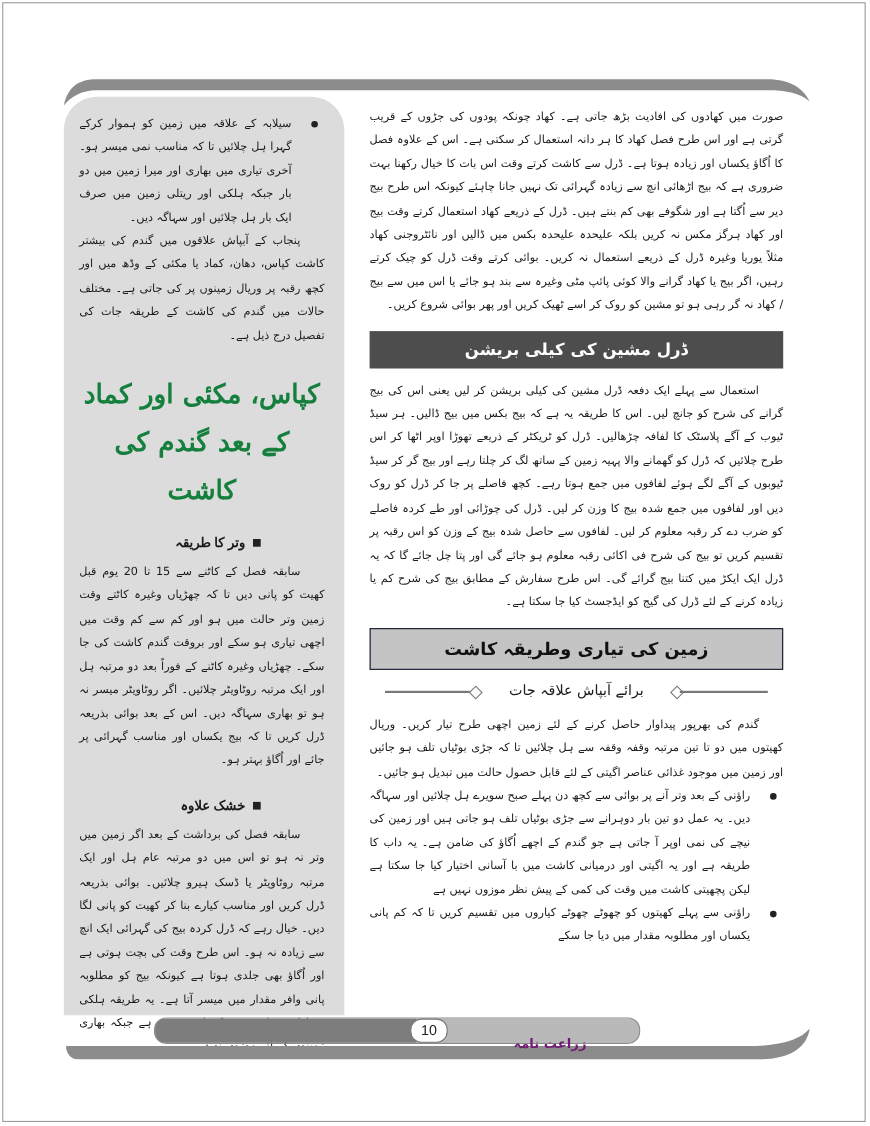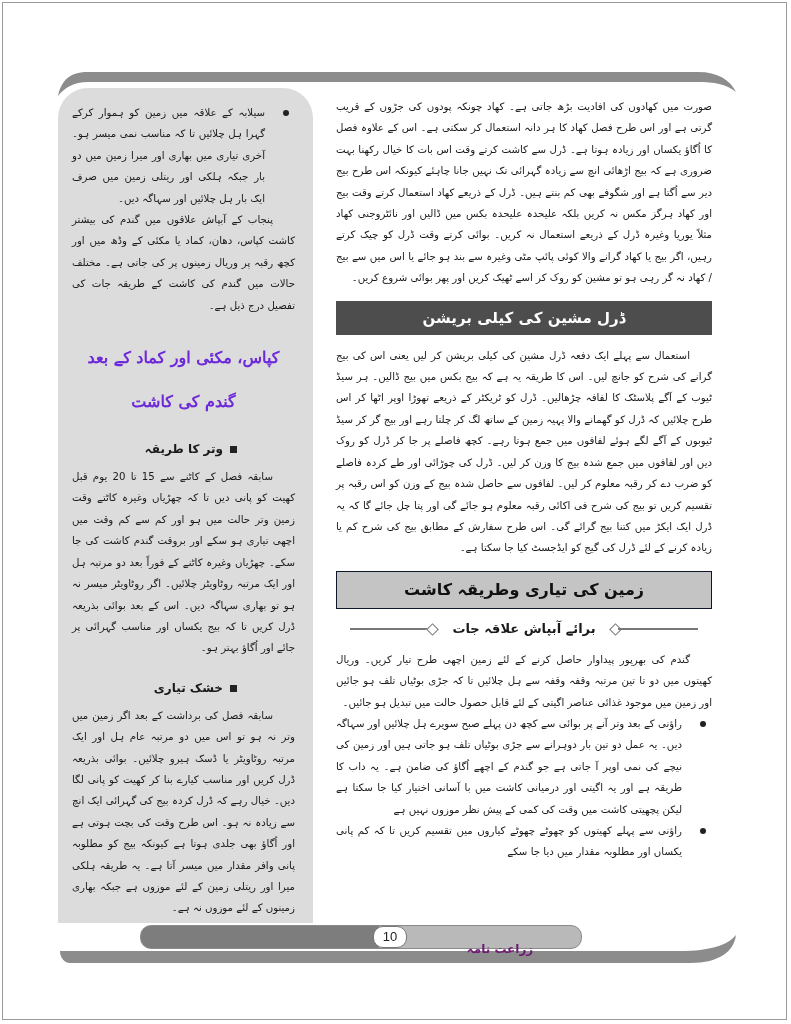--- a/index.html
+++ b/index.html
@@ -11,26 +11,26 @@
   .bottom-swoosh { position:absolute; left:60px; top:935px; width:680px; height:30px; }
   
   .left-col { position:absolute; left:58px; top:88px; width:255px; height:835px; background:#dcdcdc;
               border-radius:30px 30px 0 0; box-sizing:border-box; padding:14px 18px 20px 14px; direction:rtl; }
   .right-col { position:absolute; left:336px; top:96px; width:376px; height:830px; direction:rtl; }
   .para { font-size:10.2px; line-height:21.4px; text-align:justify; margin:0; }
   .indent { text-indent:22px; }
   .bullets { list-style:none; margin:0; padding:0; }
   .bullets li { position:relative; padding-right:30px; font-size:10.2px; line-height:21.4px; text-align:justify; }
   .bullets li .dot { position:absolute; right:6px; top:8px; width:6px; height:6px; border-radius:50%; background:#222; }
-  .big-title { font-family:"DejaVu Serif", serif; font-weight:bold; font-size:16px; line-height:44px; text-align:center; margin:20px 0 14px 0; color:#6d28d9; }
-  .sub-head { font-size:12px; font-weight:bold; margin:8px 0 6px 0; padding-right:72px; position:relative; line-height:22px; }
+  .big-title { font-family:"DejaVu Serif", serif; font-weight:bold; font-size:24px; line-height:44px; text-align:center; margin:20px 0 14px 0; color:#15803d; }
+  .sub-head { font-size:12px; font-weight:bold; margin:8px 0 6px 0; padding-right:72px; position:relative; line-height:22px;font-family:Liberation Serif, serif; }
   .sub-head .sq { position:absolute; right:58px; top:8px; width:7px; height:7px; background:#222; }
   .dark-banner { height:34px; background:#4d4d4d; color:#fff; text-align:center; font-size:15px; line-height:34px; margin:12px 0 10px 0; font-weight:bold; }
   .gray-banner { height:36px; background:#c4c4c4; color:#111; text-align:center; font-size:16px; line-height:36px; margin:12px 0 4px 0; font-weight:bold; border:1px solid #0f172a; }
-  .ornament-head { position:relative; height:32px; text-align:center; font-size:13px; line-height:32px; font-weight:bold; margin-bottom:4px; }
+  .ornament-head { position:relative; height:32px; text-align:center; font-size:13px; line-height:32px; font-weight:normal; margin-bottom:4px; }
   .ornament-head .line { position:absolute; top:15px; height:2px; background:#777; width:80px; }
   .ornament-head .line.l { left:14px; }
   .ornament-head .line.r { right:14px; }
   .ornament-head .diamond { position:absolute; top:12px; width:7px; height:7px; border:1px solid #777; transform:rotate(45deg); background:#fff; }
   .ornament-head .diamond.l { left:92px; }
   .ornament-head .diamond.r { right:92px; }
   
   .footer-bar { position:absolute; left:140px; top:925px; width:440px; height:22px; border-radius:11px;
                 background:linear-gradient(to right,#7d7d7d 0,#7d7d7d 54%,#b9b9b9 54%,#b9b9b9 100%); border:1px solid #8a8a8a; }
   .page-num { position:absolute; left:373px; top:926px; width:32px; height:20px; border-radius:10px; background:#fff;
@@ -47,21 +47,21 @@
 </svg>
 
 <aside class="left-col">
   <ul class="bullets">
     <li><span class="dot"></span><span>سیلابہ کے علاقہ میں زمین کو ہموار کرکے گہرا ہل چلائیں تا کہ مناسب نمی میسر ہو۔ آخری تیاری میں بھاری اور میرا زمین میں دو بار جبکہ ہلکی اور ریتلی زمین میں صرف ایک بار ہل چلائیں اور سہاگہ دیں۔</span></li>
   </ul>
   <p class="para indent">پنجاب کے آبپاش علاقوں میں گندم کی بیشتر کاشت کپاس، دھان، کماد یا مکئی کے وڈھ میں اور کچھ رقبہ پر وریال زمینوں پر کی جاتی ہے۔ مختلف حالات میں گندم کی کاشت کے طریقہ جات کی تفصیل درج ذیل ہے۔</p>
   <h2 class="big-title">کپاس، مکئی اور کماد کے بعد گندم کی کاشت</h2>
   <div class="sub-head"><span class="sq"></span><span>وتر کا طریقہ</span></div>
   <p class="para indent">سابقہ فصل کے کاٹنے سے 15 تا 20 یوم قبل کھیت کو پانی دیں تا کہ چھڑیاں وغیرہ کاٹتے وقت زمین وتر حالت میں ہو اور کم سے کم وقت میں اچھی تیاری ہو سکے اور بروقت گندم کاشت کی جا سکے۔ چھڑیاں وغیرہ کاٹنے کے فوراً بعد دو مرتبہ ہل اور ایک مرتبہ روٹاویٹر چلائیں۔ اگر روٹاویٹر میسر نہ ہو تو بھاری سہاگہ دیں۔ اس کے بعد بوائی بذریعہ ڈرل کریں تا کہ بیج یکساں اور مناسب گہرائی پر جائے اور اُگاؤ بہتر ہو۔</p>
-  <div class="sub-head" style="margin-top:18px"><span class="sq"></span><span>خشک تیاری</span></div>
+  <div class="sub-head" style="margin-top:18px"><span class="sq"></span><span>خشک علاوہ</span></div>
   <p class="para indent">سابقہ فصل کی برداشت کے بعد اگر زمین میں وتر نہ ہو تو اس میں دو مرتبہ عام ہل اور ایک مرتبہ روٹاویٹر یا ڈسک ہیرو چلائیں۔ بوائی بذریعہ ڈرل کریں اور مناسب کیارے بنا کر کھیت کو پانی لگا دیں۔ خیال رہے کہ ڈرل کردہ بیج کی گہرائی ایک انچ سے زیادہ نہ ہو۔ اس طرح وقت کی بچت ہوتی ہے اور اُگاؤ بھی جلدی ہوتا ہے کیونکہ بیج کو مطلوبہ پانی وافر مقدار میں میسر آتا ہے۔ یہ طریقہ ہلکی میرا اور ریتلی زمین کے لئے موزوں ہے جبکہ بھاری زمینوں کے لئے موزوں نہ ہے۔</p>
 </aside>
 
 <main class="right-col">
   <p class="para">صورت میں کھادوں کی افادیت بڑھ جاتی ہے۔ کھاد چونکہ پودوں کی جڑوں کے قریب گرتی ہے اور اس طرح فصل کھاد کا ہر دانہ استعمال کر سکتی ہے۔ اس کے علاوہ فصل کا اُگاؤ یکساں اور زیادہ ہوتا ہے۔ ڈرل سے کاشت کرتے وقت اس بات کا خیال رکھنا بہت ضروری ہے کہ بیج اڑھائی انچ سے زیادہ گہرائی تک نہیں جانا چاہئے کیونکہ اس طرح بیج دیر سے اُگتا ہے اور شگوفے بھی کم بنتے ہیں۔ ڈرل کے ذریعے کھاد استعمال کرتے وقت بیج اور کھاد ہرگز مکس نہ کریں بلکہ علیحدہ علیحدہ بکس میں ڈالیں اور نائٹروجنی کھاد مثلاً یوریا وغیرہ ڈرل کے ذریعے استعمال نہ کریں۔ بوائی کرتے وقت ڈرل کو چیک کرتے رہیں، اگر بیج یا کھاد گرانے والا کوئی پائپ مٹی وغیرہ سے بند ہو جائے یا اس میں سے بیج / کھاد نہ گر رہی ہو تو مشین کو روک کر اسے ٹھیک کریں اور پھر بوائی شروع کریں۔</p>
   <div class="dark-banner">ڈرل مشین کی کیلی بریشن</div>
   <p class="para indent">استعمال سے پہلے ایک دفعہ ڈرل مشین کی کیلی بریشن کر لیں یعنی اس کی بیج گرانے کی شرح کو جانچ لیں۔ اس کا طریقہ یہ ہے کہ بیج بکس میں بیج ڈالیں۔ ہر سیڈ ٹیوب کے آگے پلاسٹک کا لفافہ چڑھالیں۔ ڈرل کو ٹریکٹر کے ذریعے تھوڑا اوپر اٹھا کر اس طرح چلائیں کہ ڈرل کو گھمانے والا پہیہ زمین کے ساتھ لگ کر چلتا رہے اور بیج گر کر سیڈ ٹیوبوں کے آگے لگے ہوئے لفافوں میں جمع ہوتا رہے۔ کچھ فاصلے پر جا کر ڈرل کو روک دیں اور لفافوں میں جمع شدہ بیج کا وزن کر لیں۔ ڈرل کی چوڑائی اور طے کردہ فاصلے کو ضرب دے کر رقبہ معلوم کر لیں۔ لفافوں سے حاصل شدہ بیج کے وزن کو اس رقبہ پر تقسیم کریں تو بیج کی شرح فی اکائی رقبہ معلوم ہو جائے گی اور پتا چل جائے گا کہ یہ ڈرل ایک ایکڑ میں کتنا بیج گرائے گی۔ اس طرح سفارش کے مطابق بیج کی شرح کم یا زیادہ کرنے کے لئے ڈرل کی گیج کو ایڈجسٹ کیا جا سکتا ہے۔</p>
   <div class="gray-banner">زمین کی تیاری وطریقہ کاشت</div>
   <div class="ornament-head">
     <span class="line l"></span>

